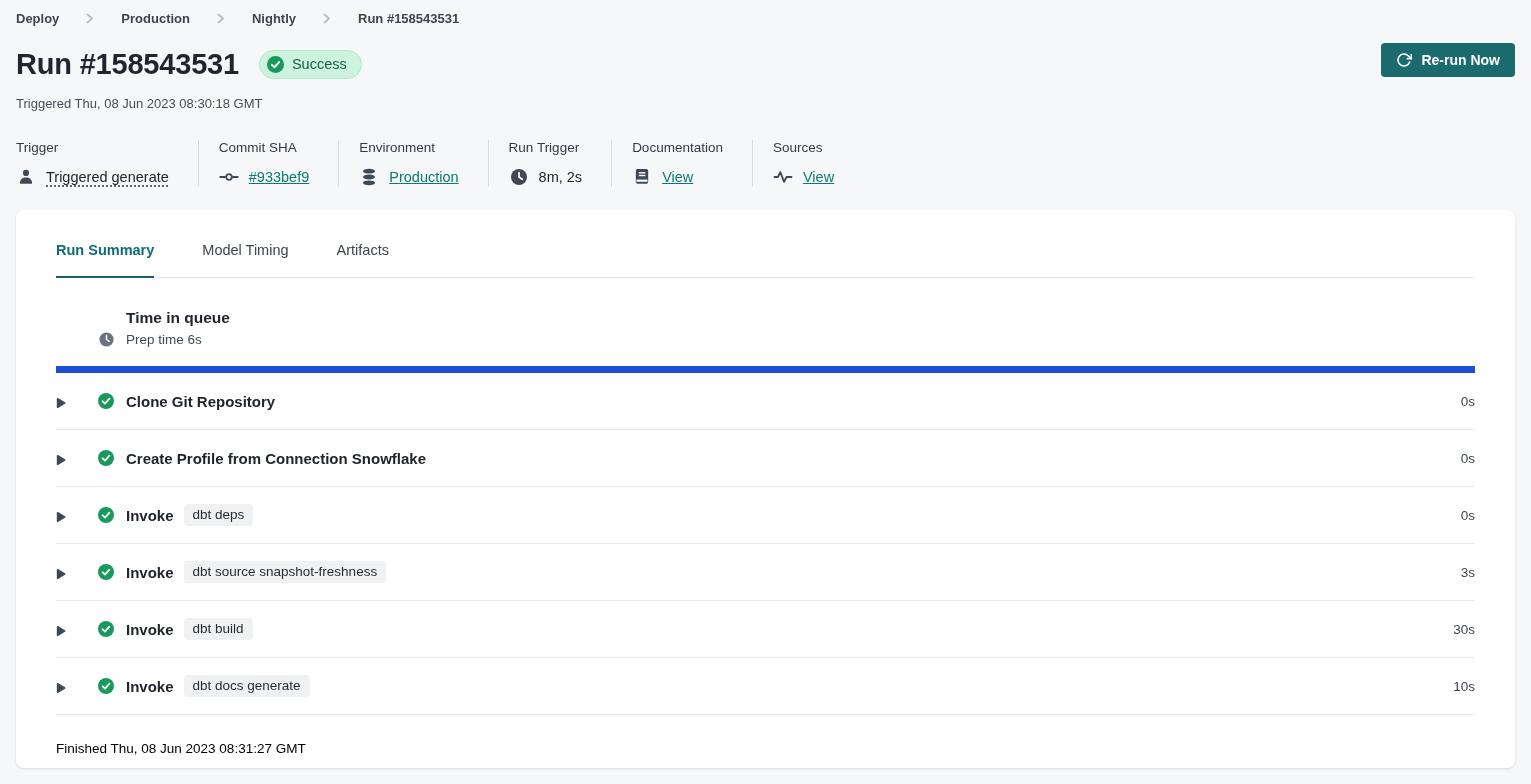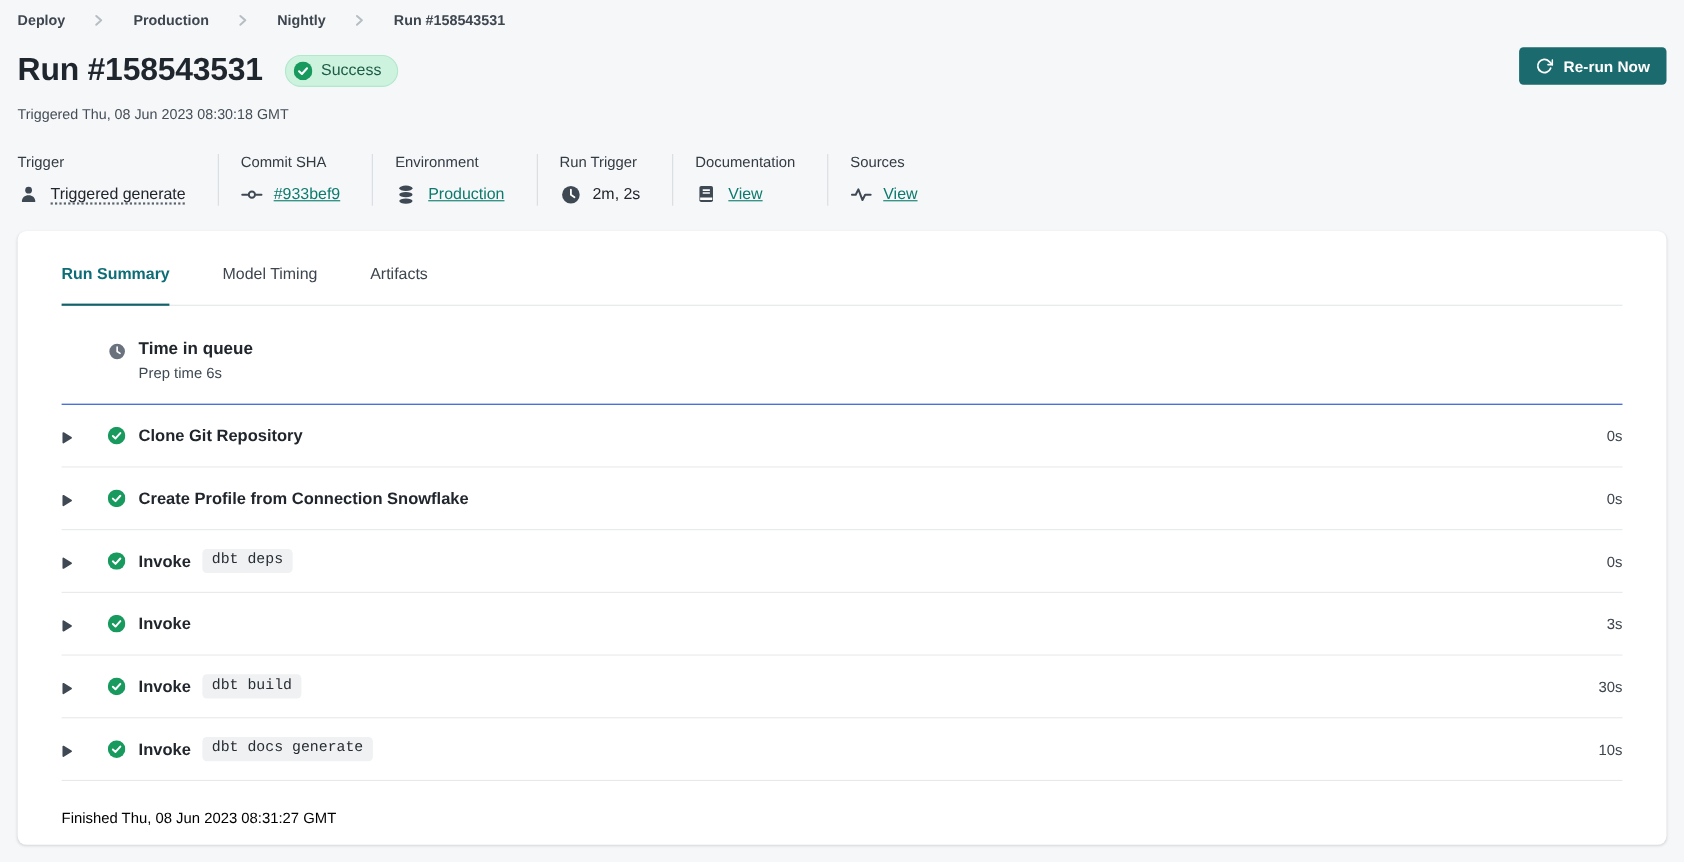--- a/index.html
+++ b/index.html
@@ -50,34 +50,34 @@
     box-shadow: 0 1px 3px rgba(25,30,36,.09), 0 1px 2px rgba(25,30,36,.06);
     padding: 0 40px;
   }
 
   
   .tabs { display: flex; gap: 48px; padding-top: 32px; border-bottom: 1px solid #e3e6e9; }
   .tab { font-size: 14.5px; color: #3d454e; padding-bottom: 18px; cursor: pointer; }
   .tab.active { color: #0d6d76; font-weight: 700; border-bottom: 2px solid #15616b; margin-bottom: -1px; }
 
   
-  .queue-row { display: flex; align-items: flex-start; padding: 31px 0 18px 0; border-bottom: 1px solid #1d4ed8; }
+  .queue-row { display: flex; align-items: flex-end; padding: 31px 0 18px 0; border-bottom: 7px solid #1d4ed8; }
   .expander-col { width: 42px; flex: none; display: flex; align-items: center; padding-top: 3px; }
   .queue-icon { flex: none; margin-right: 11px; margin-top: 2px; display: inline-flex; }
   .queue-title { font-size: 15.5px; font-weight: 700; color: #21262d; }
   .queue-link { display: inline-block; margin-top: 5px; font-size: 13.5px; color: #3f4954; cursor: pointer; }
 
   
   .step-row { display: flex; align-items: center; height: 57px; border-bottom: 1px solid #e6e9eb; cursor: pointer; }
   .expander { display: inline-flex; cursor: pointer; padding: 4px 0; }
   .check-icon { display: inline-flex; flex: none; margin-right: 12px; }
   .step-title { font-size: 15px; font-weight: 700; color: #21262d; }
   .code-chip {
     margin-left: 10px; background: #eff1f2; border-radius: 4px; padding: 3px 9px 4px 9px;
-    font-family: Liberation Mono, monospace; font-size: 13.5px; color: #282d33;
+    font-family: Liberation Sans, sans-serif; font-size: 13.5px; color: #282d33;
   }
   .step-duration { margin-left: auto; font-size: 13.5px; color: #3d454e; }
 
   
   .card-footer { padding-top: 26px; font-size: 13.5px; color: #000000; }
 </style>
 </head>
 <body>
 
 <div class="page">
@@ -172,21 +172,21 @@
 
     <div class="meta-item">
       <div class="meta-label">Run Trigger</div>
       <div class="meta-value">
         <span class="icon">
           <svg width="20" height="20" viewBox="0 0 24 24">
               <circle cx="12" cy="12" r="9.6" fill="#3f4954"></circle>
               <path d="M12 6.6V12l3.9 2.7" stroke="#fff" stroke-width="2" fill="none" stroke-linecap="round" stroke-linejoin="round"></path>
             </svg>
         </span>
-        <span>2m, 2s</span>
+        <span>8m, 2s</span>
       </div>
     </div>
 
     <div class="meta-item">
       <div class="meta-label">Documentation</div>
       <div class="meta-value">
         <span class="icon">
           <svg width="20" height="20" viewBox="0 0 24 24">
               <rect x="4.6" y="2.4" width="14.8" height="17.6" rx="2" fill="#3f4954"></rect>
               <line x1="8.2" y1="7" x2="16" y2="7" stroke="#fff" stroke-width="1.7"></line>
@@ -299,20 +299,21 @@
               </svg>
             </span>
           </span>
         <span class="check-icon">
             <svg width="16" height="16" viewBox="0 0 16 16">
               <circle cx="8" cy="8" r="8" fill="#189a5e"></circle>
               <path d="M4.6 8.3 L7 10.6 L11.4 5.7" stroke="#fff" stroke-width="1.8" fill="none" stroke-linecap="round" stroke-linejoin="round"></path>
             </svg>
           </span>
         <span class="step-title">Invoke</span>
+        <span class="code-chip">dbt source snapshot-freshness</span>
         <span class="step-duration">3s</span>
       </div>
 
       <div class="step-row">
         <span class="expander-col">
             <span class="expander">
               <svg width="10" height="12" viewBox="0 0 10 12">
                 <path d="M1.6 1.7 L8.6 6 L1.6 10.3 Z" fill="#3f4954" stroke="#3f4954" stroke-width="1.6" stroke-linejoin="round"></path>
               </svg>
             </span>

